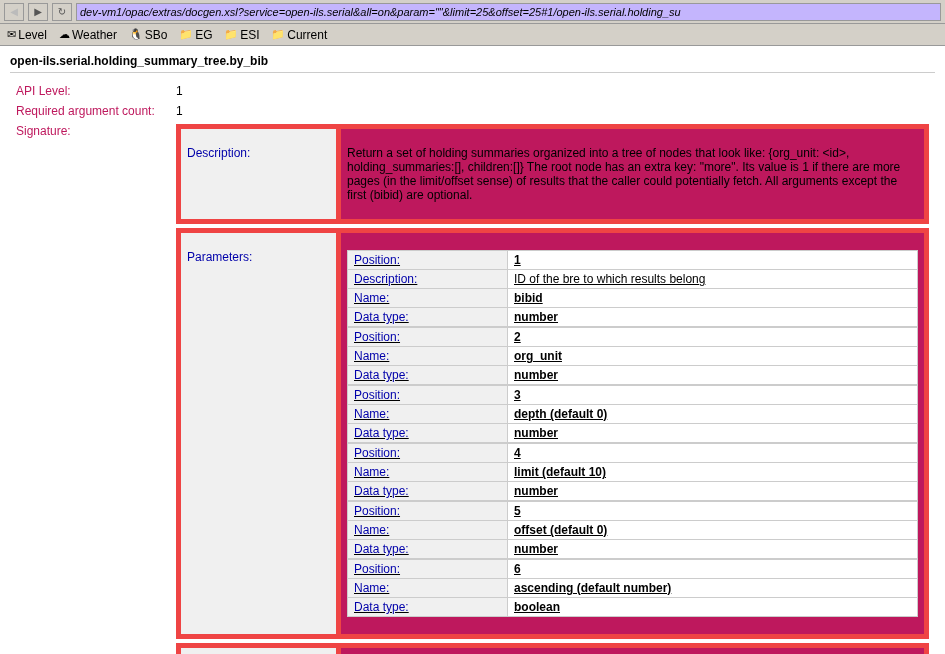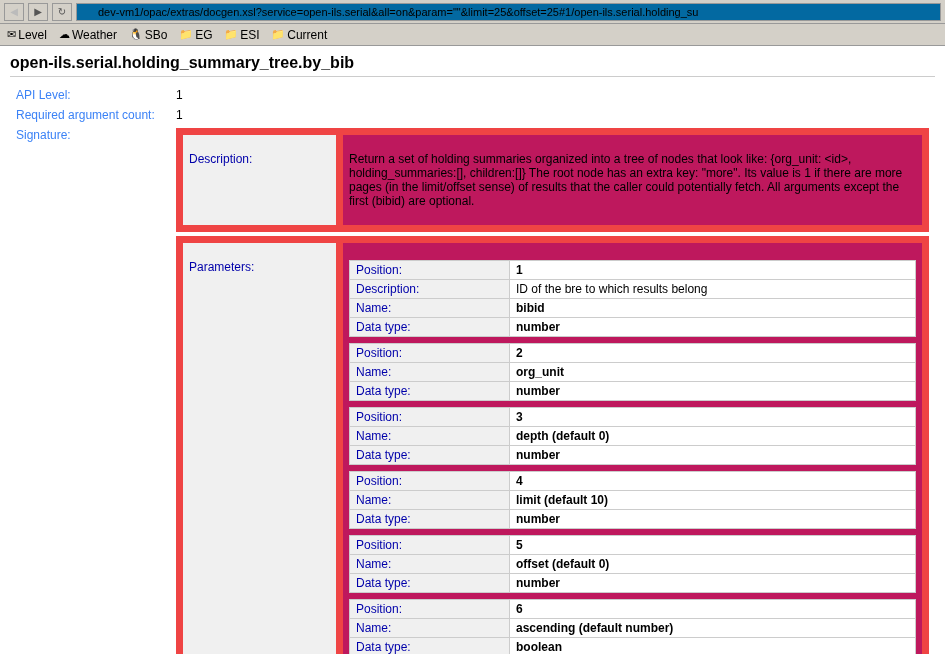--- a/index.html
+++ b/index.html
@@ -22,24 +22,25 @@
       cursor: pointer;
       display: flex; align-items: center; justify-content: center;
       font-size: 10px;
       color: #555;
     }
     .nav-btn.disabled { color: #bbb; }
     .address-bar {
       flex: 1;
       height: 18px;
       border: 1px solid #999;
-      background: #0369a1;
+      background: #c4b5fd;
       font-size: 11px;
-      padding: 0 21px;
+      padding: 0 3px;
       color: #000;
+      font-style: italic;
     }
 
     
     .bookmarks-bar {
       background: #d4d0c8;
       border-bottom: 1px solid #999;
       padding: 2px 4px;
       display: flex;
       align-items: center;
       gap: 6px;
@@ -54,76 +55,76 @@
     .bookmark-icon { font-size: 11px; }
 
     
     .page-content {
       background: white;
       min-height: 590px;
       padding: 8px 10px;
     }
 
     .page-title {
-      font-size: 16px;
+      font-size: 12px;
       font-weight: bold;
       color: #000;
       margin-bottom: 8px;
       border-bottom: 1px solid #ccc;
       padding-bottom: 4px;
     }
 
     .main-table {
       width: 100%;
       border-collapse: collapse;
       font-size: 12px;
     }
 
     .main-table td {
       vertical-align: top;
       padding: 3px 6px;
     }
 
     .label-cell {
-      color: #3b82f6;
+      color: #be185d;
       width: 160px;
       white-space: nowrap;
     }
 
     .value-cell {
       color: #000;
     }
 
     .inner-table {
       width: 100%;
       border-collapse: collapse;
       margin-bottom: 4px;
     }
 
     .inner-table td {
-      border: 7px solid #ef4444;
+      border: 5px solid #ef4444;
       padding: 17px 6px;
       vertical-align: top;
     }
 
     .inner-label {
       color: #00a;
       background: #f0f0f0;
       width: 160px;
     }
 
     .inner-value {
       background: #be185d;
       font-weight: normal;
     }
 
     .param-table {
       width: 100%;
       border-collapse: collapse;
-      margin-bottom: 6px;
+      text-decoration: underline;
     }
     .param-table td {
       border: 1px solid #ccc;
       padding: 2px 6px;
     }
     .param-label {
       color: #00a;
       background: #f0f0f0;
       width: 160px;
     }

